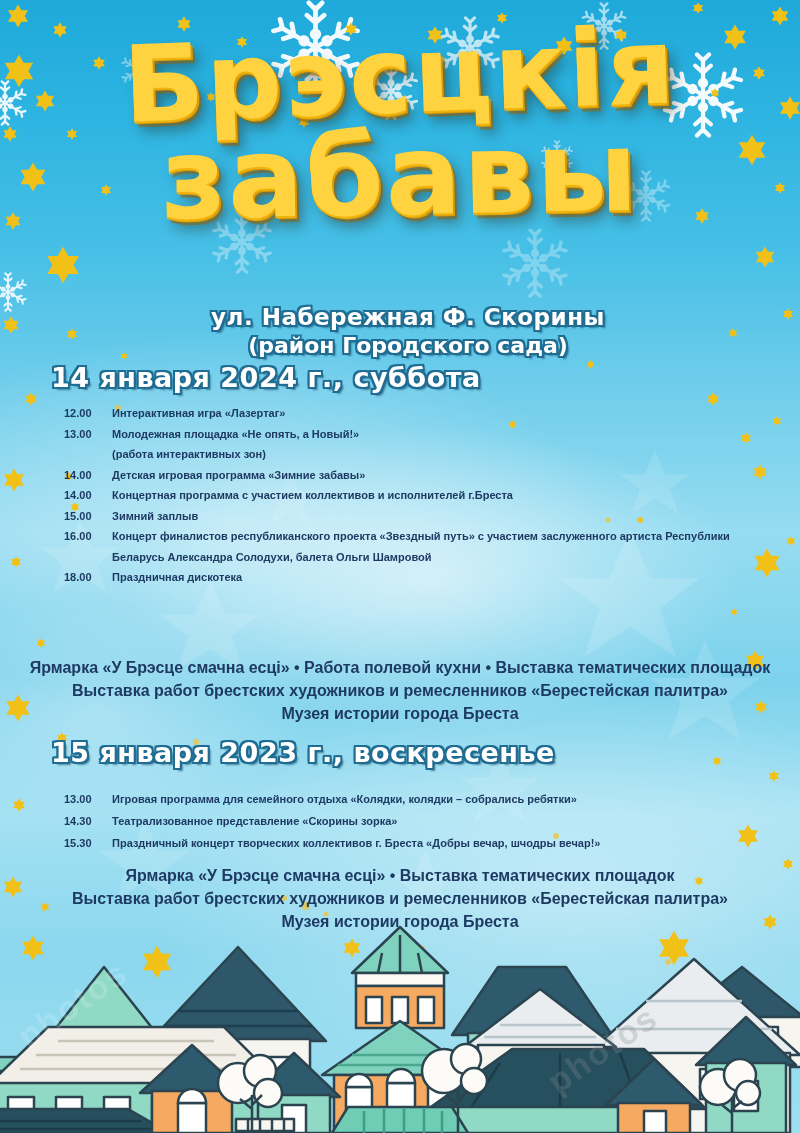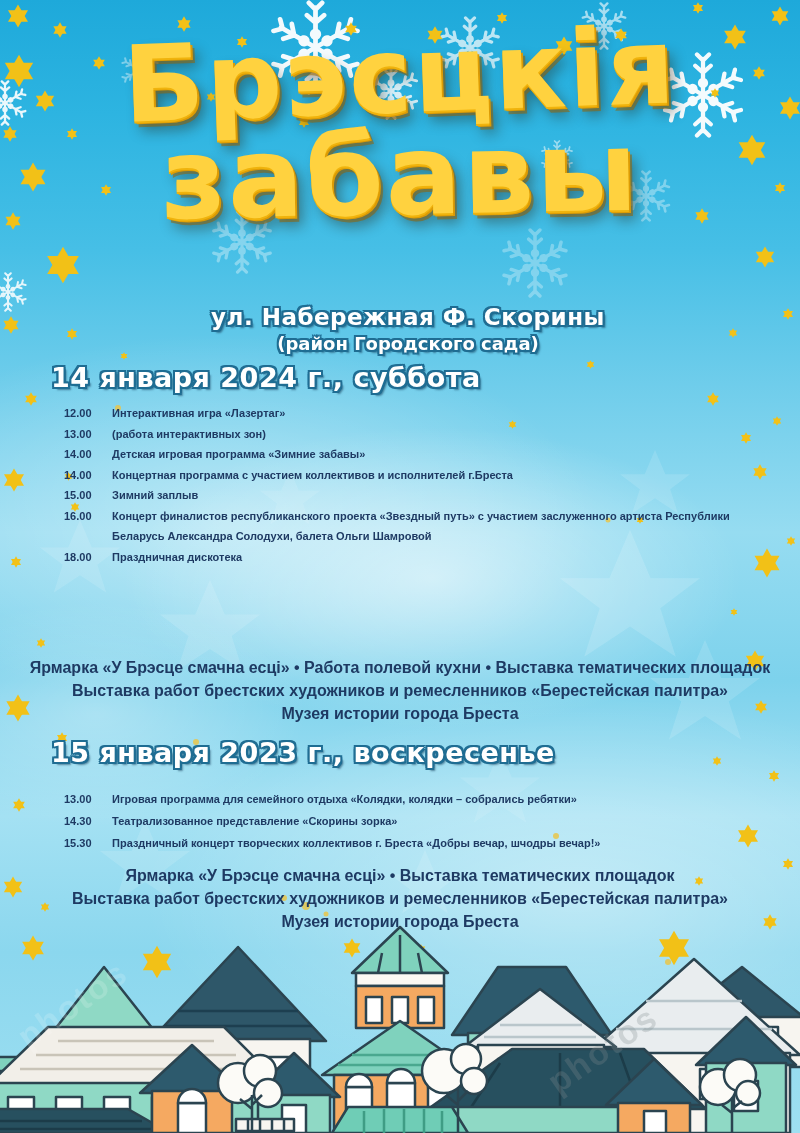--- a/index.html
+++ b/index.html
@@ -22,21 +22,21 @@
   .title-line{margin:0;line-height:1.02;color:#ffd23f;letter-spacing:2px;
     text-shadow:0 2px 0 #f0b30c, 2px 3px 0 #dc9b05, 4px 6px 0 rgba(150,98,2,.55), 7px 10px 14px rgba(35,22,0,.4);}
   .t1{font-size:106px;transform:rotate(-2deg);}
   .t2{font-size:112px;margin-top:-12px;transform:rotate(-1deg);}
 
   .outlined{color:#ffffff;font-family:"DejaVu Sans",sans-serif;font-weight:bold;
     text-shadow:-2px -2px 0 #1f6d93,2px -2px 0 #1f6d93,-2px 2px 0 #1f6d93,2px 2px 0 #1f6d93,
       0 -2px 0 #1f6d93,0 2px 0 #1f6d93,-2px 0 0 #1f6d93,2px 0 0 #1f6d93,3px 3px 2px rgba(20,60,90,.55);padding-left:16px;}
   .address{position:absolute;top:304px;left:0;width:100%;text-align:center;}
   .addr1{font-size:23px;letter-spacing:.5px;}
-  .addr2{font-size:18px;margin-top:3px;}
+  .addr2{font-size:22px;margin-top:3px;}
 
   .day-header{position:absolute;left:35px;font-size:27px;letter-spacing:.5px;margin:0;}
   #day1-header{top:362px;}
   #day2-header{top:737px;}
 
   .schedule{position:absolute;left:64px;color:#1e3a63;font-weight:bold;font-size:11px;line-height:20.5px;}
   #schedule1{top:403px;}
   #schedule2{top:788px;line-height:22px;}
   .row{display:grid;grid-template-columns:48px 620px;}
   #schedule2 .row{grid-template-columns:48px 664px;}
@@ -222,21 +222,21 @@
   </div>
 
   <h2 class="day-header outlined" id="day1-header">14 января 2024 г., суббота</h2>
   <div class="schedule" id="schedule1">
     <div class="row">
         <span>12.00</span>
         <span><span>Интерактивная игра «Лазертаг»</span><span class="note"></span></span>
       </div>
     <div class="row">
         <span>13.00</span>
-        <span><span class="note">(работа интерактивных зон)</span></span>
+        <span><span>Молодежная площадка «Не опять, а Новый!»</span><span class="note">(работа интерактивных зон)</span></span>
       </div>
     <div class="row">
         <span>14.00</span>
         <span><span>Детская игровая программа «Зимние забавы»</span><span class="note"></span></span>
       </div>
     <div class="row">
         <span>14.00</span>
         <span><span>Концертная программа с участием коллективов и исполнителей г.Бреста</span><span class="note"></span></span>
       </div>
     <div class="row">

